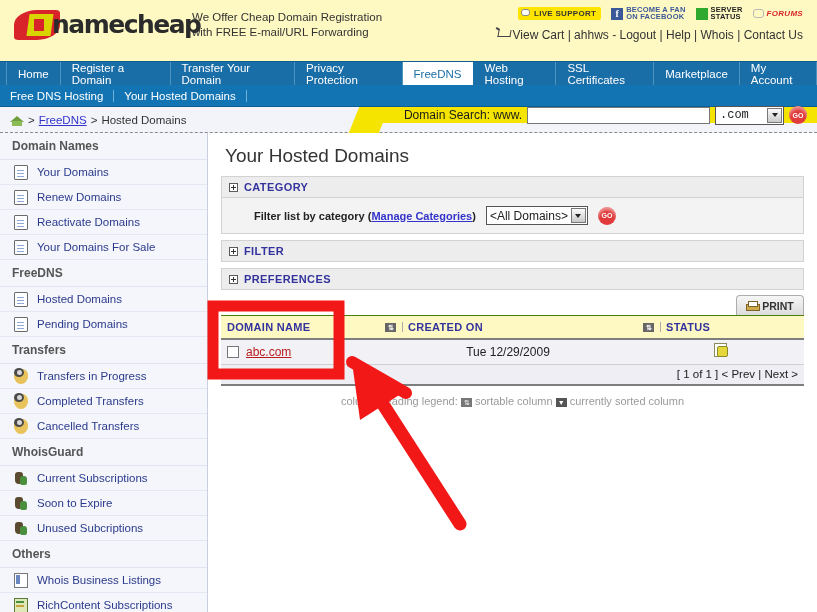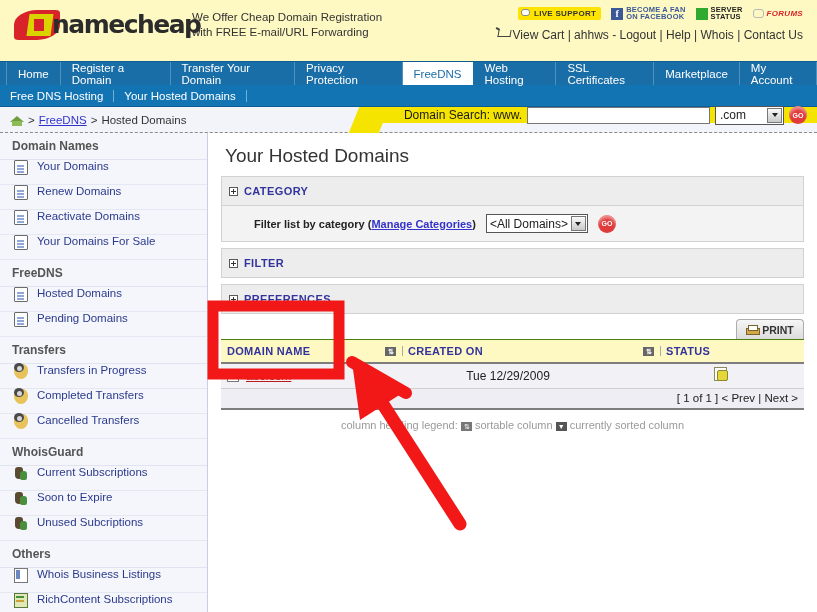--- a/index.html
+++ b/index.html
@@ -120,21 +120,21 @@
   }
   #searchlbl { font-size:12px; color:#1a1a1a; position:relative; z-index:2; }
   #searchinput {
     width:183px; height:17px; border:1px solid #777; background:#fff;
     font-size:11px; padding:0 3px; position:relative; z-index:2;
     font-family:"Liberation Sans", sans-serif;
   }
   #tldsel {
     width:69px; height:19px; border:1px solid #555; background:#fff;
     font-size:12px; display:flex; align-items:center; justify-content:space-between;
-    padding-left:4px; position:relative; z-index:2;
+    padding-left:4px; position:relative; z-index:2;font-family:Liberation Mono, monospace;
   }
   .sel-arrow { width:15px; height:15px; background:linear-gradient(#fafafa,#c9c9c9);
     border:1px solid #777; margin-right:1px; display:flex; align-items:center; justify-content:center; }
   .sel-arrow:after { content:""; border-left:3px solid transparent; border-right:3px solid transparent;
     border-top:4px solid #222; }
   .go-btn {
     width:18px; height:18px; border-radius:50%; background:#e03a3a;
     color:#fff; font-size:7px; font-weight:bold; display:flex;
     align-items:center; justify-content:center; position:relative; z-index:2;
     box-shadow: inset 0 3px 3px rgba(255,255,255,.45);
@@ -144,21 +144,21 @@
   #body { display:flex; height:485px; }
 
   
   #sidebar { width:208px; background:#f4f6fb; border-right:1px solid #c9cfe0; }
   .sec-head {
     height:27px; display:flex; align-items:center; padding-left:12px;
     font-size:12px; font-weight:bold; color:#555;
     border-bottom:1px solid #dfe4f0;
   }
   .side-item {
-    height:25px; display:flex; padding-left:14px; gap:9px;
+    height:25px; display:flex; align-items:center; padding-left:14px; gap:9px;
     border-bottom:1px solid #e4e8f3; cursor:pointer;
   }
   .side-item span.lbl { font-size:11.5px; color:#2b3a8c; }
   .si-ic { width:14px; height:15px; position:relative; flex:none; }
   .ic-doc { background:#fff; border:1.5px solid #6b6b6b; border-radius:1px; }
   .ic-doc:after { content:""; position:absolute; left:2px; top:4px; width:7px; height:1.5px;
      background:#8fa8d8; box-shadow:0 3px 0 #8fa8d8, 0 6px 0 #8fa8d8; }
   .ic-hand { background:#e8c25a; border-radius:40% 40% 50% 50%; }
   .ic-hand:after { content:""; position:absolute; left:0px; top:-1px; width:10px; height:9px;
     border-radius:50%; background:#4a4a4a; }
@@ -173,21 +173,21 @@
   .ic-win:after { content:""; position:absolute; left:1px; top:1px; width:4px; height:9px; background:#6a88c0; }
   .ic-rich { background:#dfe9b8; border:1.5px solid #5b7a3a; }
   .ic-rich:after { content:""; position:absolute; left:1px; top:2px; width:8px; height:2px;
     background:#4a8f3e; box-shadow:0 4px 0 #c9a33a; }
 
   
   #main { flex:1; background:#fff; padding:10px 13px 0 13px; }
   #pagetitle { font-size:19px; color:#333; font-weight:normal; padding:2px 0 9px 4px;
      font-family:"Liberation Sans", sans-serif; }
   .panel-head {
-    height:30px; background:#ededed; border:1px solid #d2d2d2;
+    height:22px; background:#ededed; border:1px solid #d2d2d2;
     display:flex; align-items:center; gap:6px; padding-left:7px;
     font-size:11px; font-weight:bold; color:#33339e; letter-spacing:.4px;
   }
   .plus-box { width:9px; height:9px; border:1px solid #5a5a5a; background:#fff;
     position:relative; flex:none; }
   .plus-box:before { content:""; position:absolute; left:1px; top:3.5px; width:5px; height:1px; background:#333; }
   .plus-box:after  { content:""; position:absolute; left:3px; top:1.5px; width:1px; height:5px; background:#333; }
   .panel-body {
     background:#f3f3f3; border:1px solid #d2d2d2; border-top:none;
     height:36px; display:flex; align-items:center; padding-left:12px; gap:10px;

